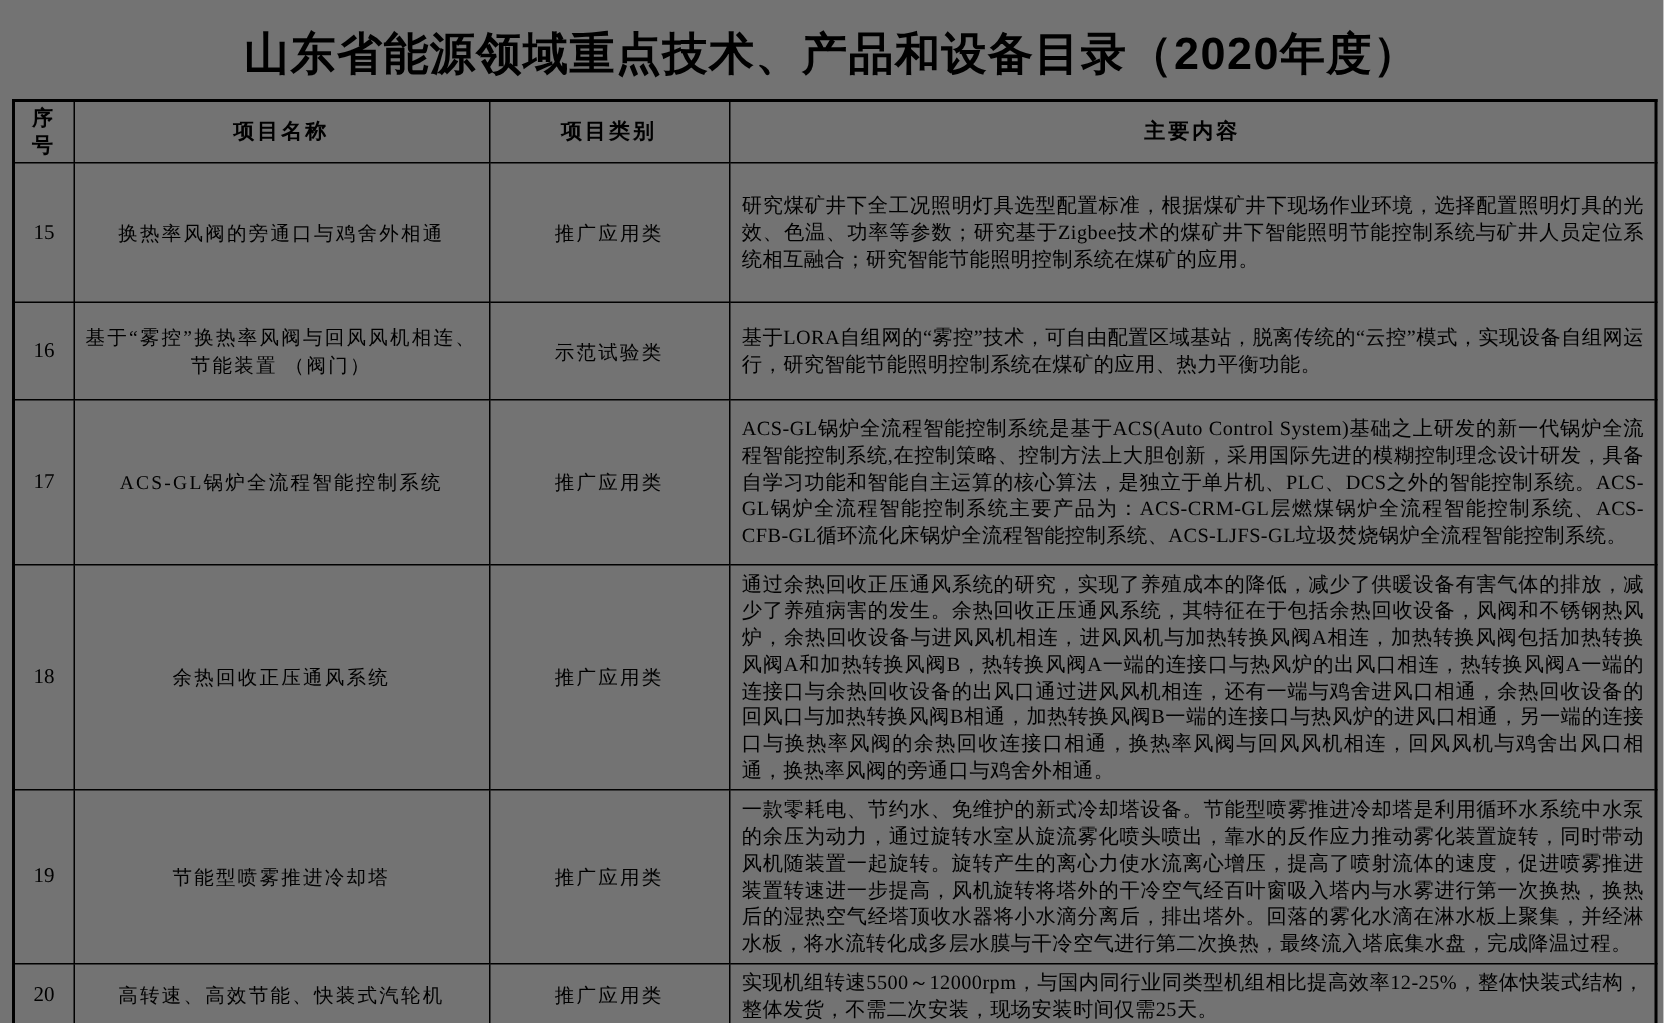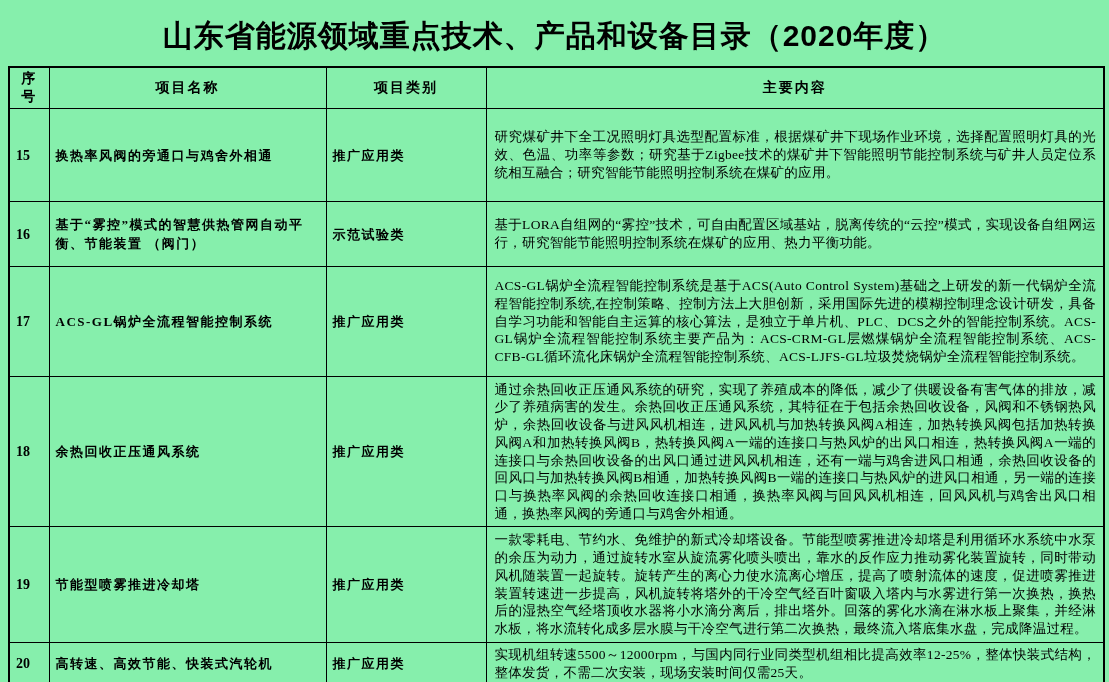--- a/index.html
+++ b/index.html
@@ -9,21 +9,21 @@
     width: 1109px;
     height: 682px;
     overflow: hidden;
     color: #000;
     font-family: "Liberation Serif", serif;
   }
   .page {
     position: relative;
     width: 1109px;
     height: 682px;
-    background: #86efac;
+    background: #737373;
   }
   .title {
     margin: 0;
     padding-top: 16px;
     height: 50px;
     text-align: center;
     font-family: "Liberation Sans", sans-serif;
     font-weight: bold;
     font-size: 30px;
     letter-spacing: 1px;
@@ -50,26 +50,25 @@
     font-family: "Liberation Sans", sans-serif;
     font-size: 14px;
     font-weight: bold;
     text-align: center;
     vertical-align: middle;
     letter-spacing: 2px;
     padding: 2px 4px;
   }
   .catalog td { vertical-align: middle; border-radius: 16px; }
   .c-no, .c-name, .c-category {
-    text-align: left;
+    text-align: center;
     font-size: 13px;
     letter-spacing: 1.5px;
     padding: 2px 6px;
     line-height: 19px;
-    font-weight: bold;
   }
   .c-no { letter-spacing: 0; font-size: 14px; }
   .c-content {
     font-size: 13.5px;
     line-height: 17.7px;
     text-align: justify;
     letter-spacing: 0.3px;
     padding: 3px 7px 3px 8px;
   }
   
@@ -103,21 +102,21 @@
     </thead>
     <tbody id="table-body">
         <tr>
           <td class="c-no">15</td>
           <td class="c-name">换热率风阀的旁通口与鸡舍外相通</td>
           <td class="c-category">推广应用类</td>
           <td class="c-content">研究煤矿井下全工况照明灯具选型配置标准，根据煤矿井下现场作业环境，选择配置照明灯具的光效、色温、功率等参数；研究基于Zigbee技术的煤矿井下智能照明节能控制系统与矿井人员定位系统相互融合；研究智能节能照明控制系统在煤矿的应用。</td>
         </tr>
         <tr>
           <td class="c-no">16</td>
-          <td class="c-name">基于“雾控”模式的智慧供热管网自动平衡、节能装置 （阀门）</td>
+          <td class="c-name">基于“雾控”换热率风阀与回风风机相连、节能装置 （阀门）</td>
           <td class="c-category">示范试验类</td>
           <td class="c-content">基于LORA自组网的“雾控”技术，可自由配置区域基站，脱离传统的“云控”模式，实现设备自组网运行，研究智能节能照明控制系统在煤矿的应用、热力平衡功能。</td>
         </tr>
         <tr>
           <td class="c-no">17</td>
           <td class="c-name">ACS-GL锅炉全流程智能控制系统</td>
           <td class="c-category">推广应用类</td>
           <td class="c-content">ACS-GL锅炉全流程智能控制系统是基于ACS(Auto Control System)基础之上研发的新一代锅炉全流程智能控制系统,在控制策略、控制方法上大胆创新，采用国际先进的模糊控制理念设计研发，具备自学习功能和智能自主运算的核心算法，是独立于单片机、PLC、DCS之外的智能控制系统。ACS-GL锅炉全流程智能控制系统主要产品为：ACS-CRM-GL层燃煤锅炉全流程智能控制系统、ACS-CFB-GL循环流化床锅炉全流程智能控制系统、ACS-LJFS-GL垃圾焚烧锅炉全流程智能控制系统。</td>
         </tr>
         <tr>

